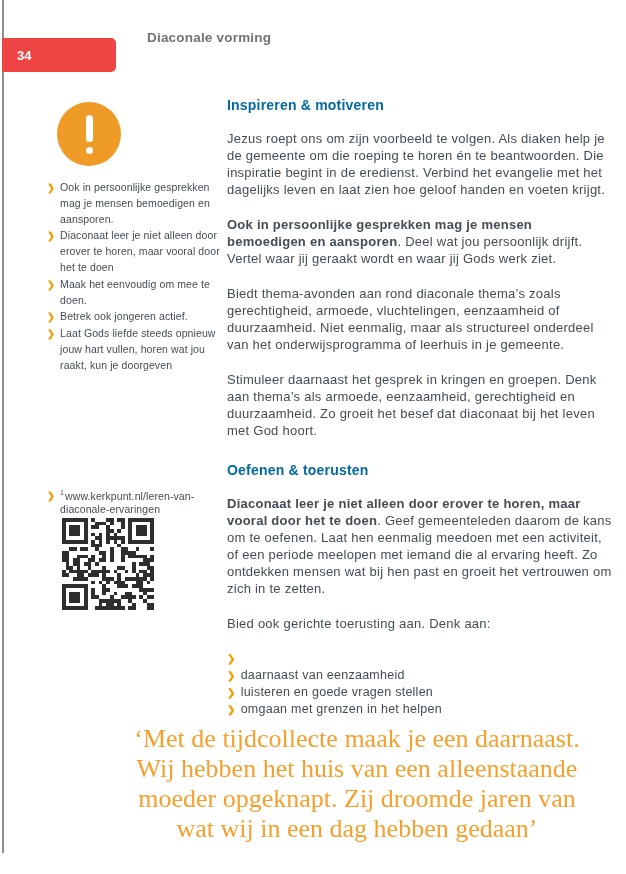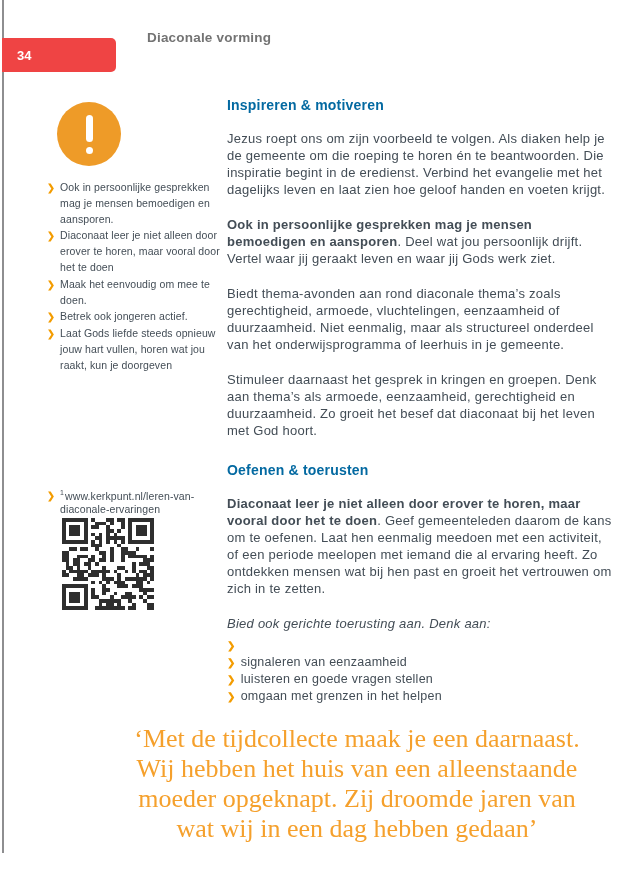--- a/index.html
+++ b/index.html
@@ -46,21 +46,21 @@
   
   .content{position:absolute;left:227px;top:92px;width:385px;}
   .section-h{
     margin:0 0 12px 0;font-size:14px;line-height:26px;
     color:#0369a1;font-weight:bold;letter-spacing:.2px;
   }
   .section-h.second{margin-top:2px;}
   .content p{
     margin:0 0 18px 0;font-size:13px;line-height:17px;letter-spacing:.25px;
   }
-  .content p.tight{margin-bottom:5px;font-style:italic;}
+  .content p.tight{margin-bottom:18px;}
   .bold-lead{font-weight:bold;}
   .mbullets{margin:0;padding:0;list-style:none;font-size:12.5px;line-height:17px;letter-spacing:.25px;}
   .mbullets li{display:flex;}
   .mbullets .chev{font-size:10px;line-height:17px;}
   
   .quote{
     position:absolute;left:100px;right:12px;top:724px;
     text-align:center;font-family:"Liberation Serif","DejaVu Serif",serif;
     font-size:26px;line-height:30px;color:#f5a02c;
   }
@@ -333,34 +333,34 @@
       <rect x="18" y="24" width="1" height="1" fill="#2e2e2e"></rect>
       <rect x="19" y="24" width="1" height="1" fill="#2e2e2e"></rect>
       <rect x="23" y="24" width="1" height="1" fill="#2e2e2e"></rect>
       <rect x="24" y="24" width="1" height="1" fill="#2e2e2e"></rect>
     </svg>
 </div>
 
 <div class="content">
   <h1 class="section-h">Inspireren &amp; motiveren</h1>
   <p>Jezus roept ons om zijn voorbeeld te volgen. Als diaken help je de gemeente om die roeping te horen én te beantwoorden. Die inspiratie begint in de eredienst. Verbind het evangelie met het dagelijks leven en laat zien hoe geloof handen en voeten krijgt.</p>
-  <p><span class="bold-lead">Ook in persoonlijke gesprekken mag je mensen bemoedigen en aansporen</span><span>. Deel wat jou persoonlijk drijft. Vertel waar jij geraakt leven en waar jij Gods werk ziet.</span></p>
+  <p><span class="bold-lead">Ook in persoonlijke gesprekken mag je mensen bemoedigen en aansporen</span><span>. Deel wat jou persoonlijk drijft. Vertel waar jij geraakt wordt en waar jij Gods werk ziet.</span></p>
   <p>Biedt thema-avonden aan rond diaconale thema’s zoals gerechtigheid, armoede, vluchtelingen, eenzaamheid of duurzaamheid. Niet eenmalig, maar als structureel onderdeel van het onderwijsprogramma of leerhuis in je gemeente.</p>
   <p>Stimuleer daarnaast het gesprek in kringen en groepen. Denk aan thema’s als armoede, eenzaamheid, gerechtigheid en duurzaamheid. Zo groeit het besef dat diaconaat bij het leven met God hoort.</p>
 
   <h1 class="section-h second">Oefenen &amp; toerusten</h1>
   <p><span class="bold-lead">Diaconaat leer je niet alleen door erover te horen, maar vooral door het te doen</span><span>. Geef gemeenteleden daarom de kans om te oefenen. Laat hen eenmalig meedoen met een activiteit, of een periode meelopen met iemand die al ervaring heeft. Zo ontdekken mensen wat bij hen past en groeit het vertrouwen om zich in te zetten.</span></p>
   <p class="tight">Bied ook gerichte toerusting aan. Denk aan:</p>
   <ul class="mbullets">
     <li>
       <span class="chev">❯</span>
     </li>
     <li>
       <span class="chev">❯</span>
-      <span>signaleren van eenzaamheid</span>
+      <span>daarnaast van eenzaamheid</span>
     </li>
     <li>
       <span class="chev">❯</span>
       <span>luisteren en goede vragen stellen</span>
     </li>
     <li>
       <span class="chev">❯</span>
       <span>omgaan met grenzen in het helpen</span>
     </li>
   </ul>

